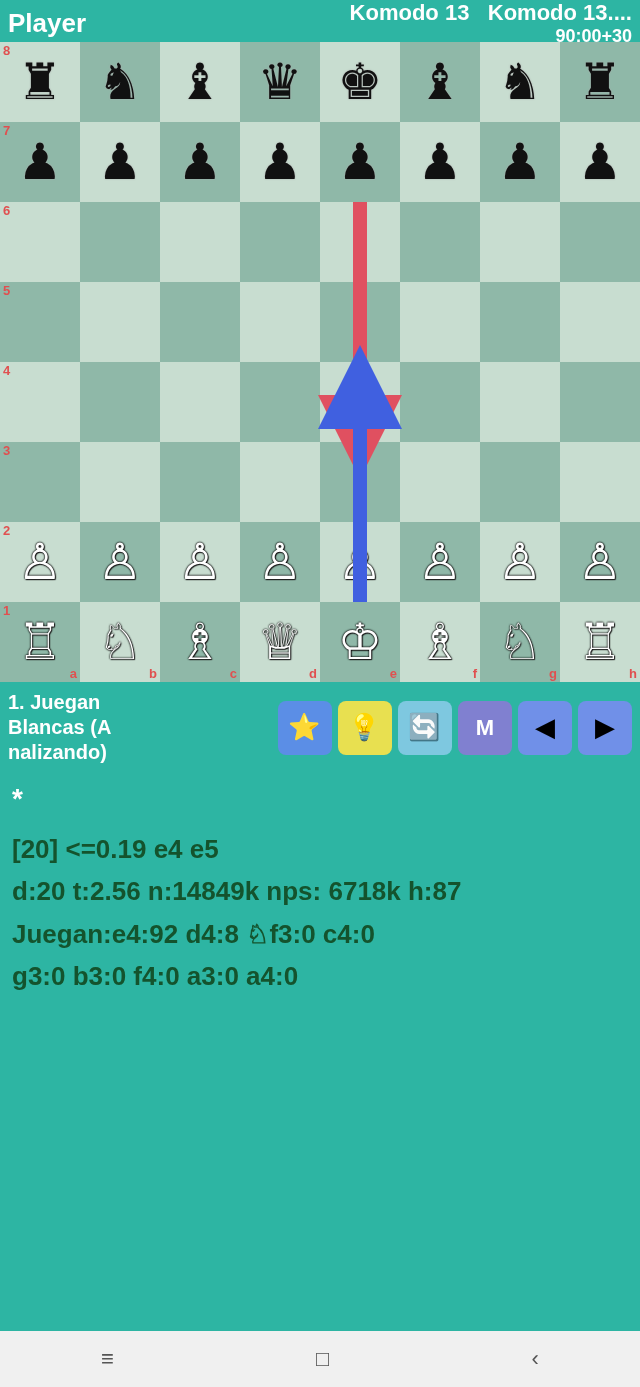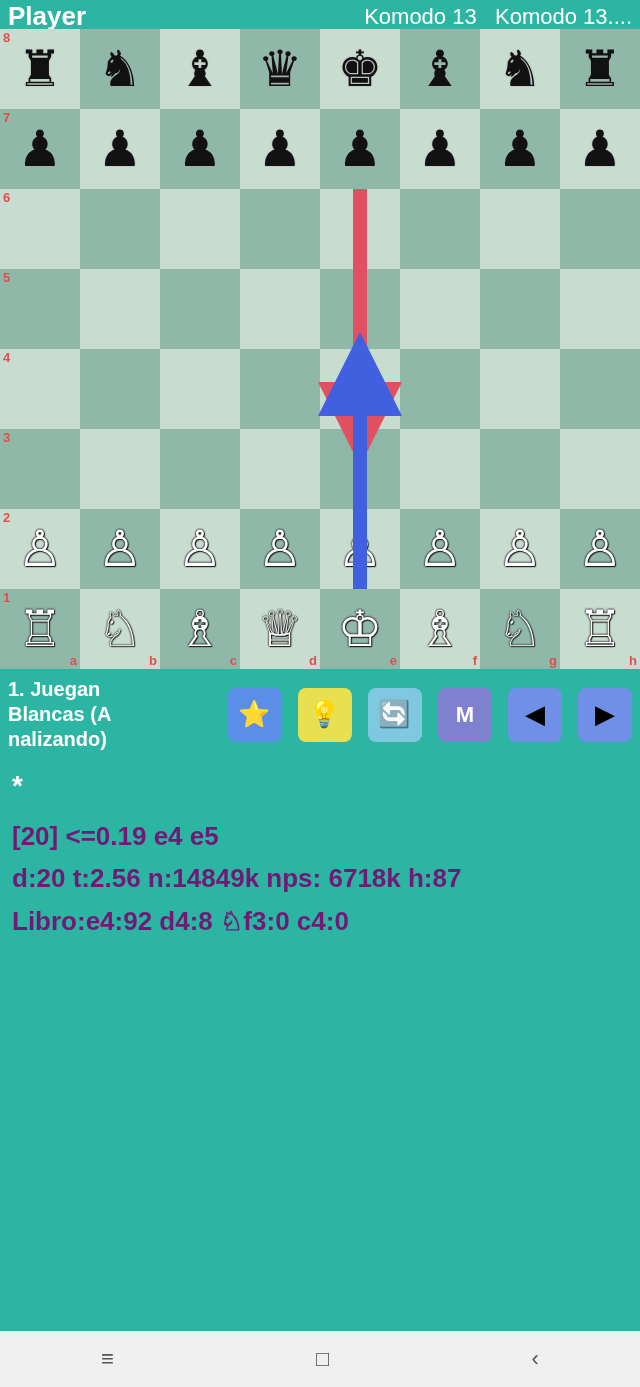--- a/index.html
+++ b/index.html
@@ -11,31 +11,31 @@
       overflow-x: hidden;
     }
 
     
     #header {
       background: #2db5a3;
       display: flex;
       justify-content: space-between;
       align-items: center;
       padding: 6px 8px 2px 8px;
-      height: 29px;
+      height: 42px;
     }
     #header .player-name {
       color: white;
       font-size: 26px;
       font-weight: bold;
     }
     #header .engine-info {
       color: white;
       font-size: 22px;
-      font-weight: normal;
+      font-weight: bold;
       text-align: right;
     }
     #header .engine-info .time {
       font-size: 18px;
       display: block;
     }
 
     
     #board-container {
       position: relative;
@@ -90,21 +90,21 @@
       height: 640px;
       pointer-events: none;
     }
 
     
     #toolbar {
       background: #2db5a3;
       display: flex;
       align-items: center;
       padding: 8px 8px;
-      gap: 16px;
+      gap: 6px;
     }
     #game-status {
       color: white;
       font-size: 20px;
       font-weight: bold;
       flex: 1;
       line-height: 1.25;
     }
     .tool-btn {
       width: 54px;
@@ -130,21 +130,21 @@
       padding: 10px 12px 10px 12px;
       min-height: 500px;
     }
     #analysis .asterisk {
       color: white;
       font-size: 28px;
       font-weight: bold;
       margin-bottom: 16px;
     }
     #analysis .analysis-line {
-      color: #701a75;
+      color: #14532d;
       font-size: 26px;
       font-weight: bold;
       line-height: 1.4;
       margin-bottom: 6px;
     }
 
     
     #bottom-nav {
       background: #f0f0f0;
       height: 56px;
@@ -163,20 +163,21 @@
   </style>
 </head>
 <body>
 
 <div id="header">
   <div class="player-name">Player</div>
   <div class="engine-info">
     <span>Komodo 13</span>
     &nbsp;
     <span>Komodo 13....</span>
+    <span class="time">90:00+30</span>
   </div>
 </div>
 
 <div id="board-container">
   <div id="board">
       <div class="square light">
         <span class="rank-label">8</span>
         <span class="piece" style="color: rgb(17, 17, 17); text-shadow: rgb(170, 170, 170) 0px 0px 2px;">♜</span>
       </div>
       <div class="square dark">
@@ -353,21 +354,22 @@
   <button class="tool-btn m">M</button>
   <button class="tool-btn back">◀</button>
   <button class="tool-btn forward">▶</button>
 </div>
 
 <div id="analysis">
   <div class="asterisk">*</div>
   <div id="analysis-lines">
       <div class="analysis-line">[20] &lt;=0.19 e4 e5</div>
       <div class="analysis-line">d:20 t:2.56 n:14849k nps: 6718k h:87</div>
-      <div class="analysis-line">Libro:e4:92 d4:8 ♘f3:0 c4:0</div>
+      <div class="analysis-line">Juegan:e4:92 d4:8 ♘f3:0 c4:0</div>
+      <div class="analysis-line">g3:0 b3:0 f4:0 a3:0 a4:0</div>
     </div>
 </div>
 
 <div id="bottom-nav">
   <span class="nav-icon">≡</span>
   <span class="nav-icon">□</span>
   <span class="nav-icon">‹</span>
 </div>
 
 </body></html>

